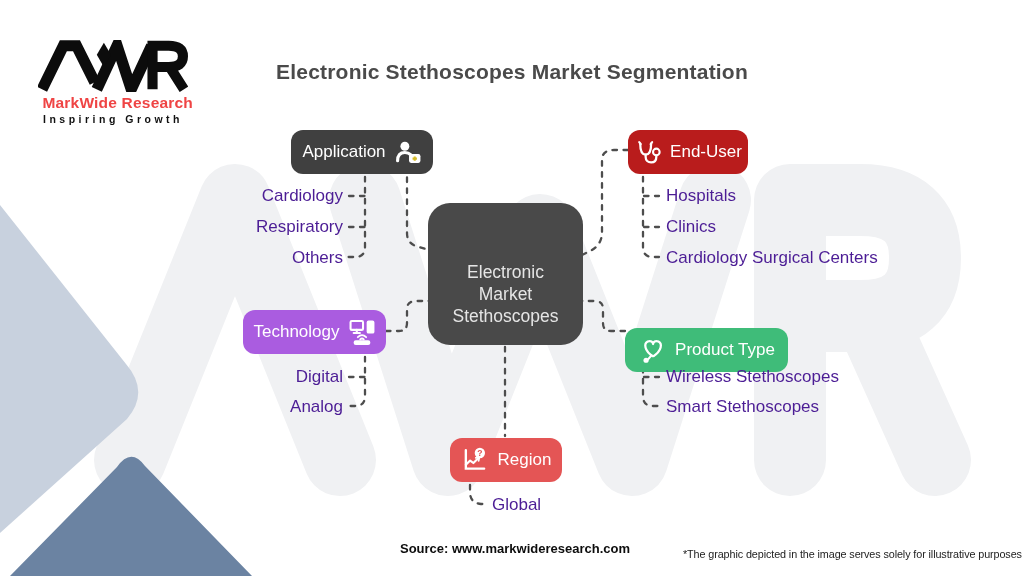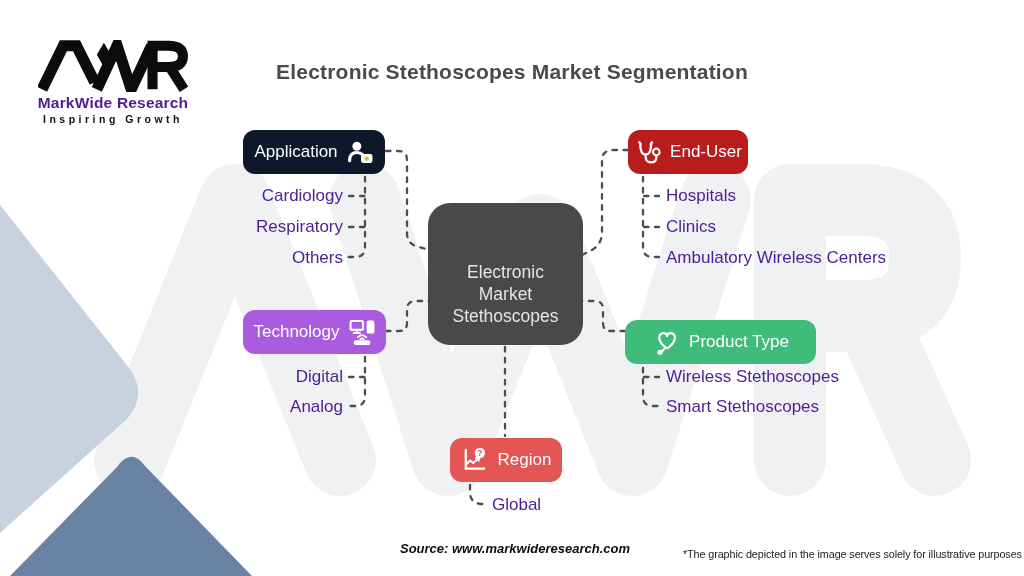--- a/index.html
+++ b/index.html
@@ -6,55 +6,55 @@
   html,body { background:#fff; }
   .page {
     position:relative; width:1024px; height:576px; overflow:hidden;
     background:#ffffff; font-family:"Liberation Sans", sans-serif;
   }
   .layer { position:absolute; left:0; top:0; width:1024px; height:576px; }
 
   
   .logo { position:absolute; left:33px; top:40px; width:160px; text-align:center; }
   .logo svg { display:block; margin:0 auto; }
-  .logo-name { font-size:15.5px; font-weight:700; color:#4c1d95; letter-spacing:.2px; margin-top:2px; }
+  .logo-name { font-size:15.5px; font-weight:700; color:#ef4444; letter-spacing:.2px; margin-top:2px;text-align:right; }
   .logo-tag  { font-size:10.5px; font-weight:700; color:#111; letter-spacing:3.5px; margin-top:1px; }
 
   
   .title {
     position:absolute; left:0; right:0; top:60px; text-align:center;
     font-size:21px; font-weight:700; color:#4a4a4a; letter-spacing:.2px;
   }
 
   
   .pill {
     position:absolute; height:44px; border-radius:12px;
     display:flex; align-items:center; justify-content:center; gap:9px;
     color:#fff; font-size:17px;
   }
   .pill svg { display:block; }
   .pill-application  { left:243px; top:130px; width:142px; }
   .pill-enduser      { left:628px; top:130px; width:120px; }
   .pill-technology   { left:243px; top:310px; width:143px; }
-  .pill-producttype  { left:625px; top:320px; width:191px; }
+  .pill-producttype  { left:625px; top:328px; width:163px; }
   .pill-region       { left:450px; top:438px; width:112px; }
 
   
   .center-node {
     position:absolute; left:428px; top:203px; width:155px; height:142px;
     border-radius:22px; color:#e5e5e5; text-align:center;
     font-size:17.5px; line-height:22px; padding-top:58px;
   }
 
   
   .item { position:absolute; font-size:17px; color:#4c1d95; white-space:nowrap; line-height:22px; }
   .item.ra { text-align:right; }
 
   
-  .src  { position:absolute; left:400px; top:541px; font-size:13px; font-weight:700; color:#0d0d0d;font-style:italic; }
+  .src  { position:absolute; left:400px; top:541px; font-size:13px; font-weight:700; color:#0d0d0d; }
   .disc { position:absolute; left:683px; top:548px; font-size:10.8px; color:#222; letter-spacing:-0.1px; }
 </style>
 </head>
 <body>
 
 <div class="page">
 
   <svg class="layer" viewBox="0 0 1024 576">
 
     <g fill="none" stroke-width="72" stroke-linecap="round" stroke-linejoin="round" stroke="#f0f1f3">
@@ -104,21 +104,21 @@
   </div>
 
   <div class="title">Electronic Stethoscopes Market Segmentation</div>
 
   <div class="center-node" style="background: rgb(73, 73, 73);">
     <div>Electronic</div>
     <div>Market</div>
     <div>Stethoscopes</div>
   </div>
 
-  <div class="pill pill-application" style="background: #0f172a;">
+  <div class="pill pill-application" style="background: #404040; margin-left: 48px;">
     <span>Application</span>
     <svg width="27" height="27" viewBox="0 0 26 26">
       <circle cx="9.5" cy="7" r="4.3" fill="#fff"></circle>
       <path d="M2.5,21 Q2.5,13 9.5,13 Q13,13 15,15" fill="none" stroke="#fff" stroke-width="3" stroke-linecap="round"></path>
       <rect x="13.5" y="14.5" width="11" height="8.5" rx="2" fill="#fff"></rect>
       <path d="M19,16.8 V21 M16.9,18.9 H21.1" fill="none" stroke-width="2" stroke="#d4ba29"></path>
     </svg>
   </div>
 
   <div class="pill pill-enduser" style="background: #b91c1c;">
@@ -161,21 +161,21 @@
     </svg>
     <span>Region</span>
   </div>
 
   <div class="item ra" style="right:681px; top:185px;">Cardiology</div>
   <div class="item ra" style="right:681px; top:216px;">Respiratory</div>
   <div class="item ra" style="right:681px; top:247px;">Others</div>
 
   <div class="item" style="left:666px; top:185px;">Hospitals</div>
   <div class="item" style="left:666px; top:216px;">Clinics</div>
-  <div class="item" style="left:666px; top:247px;">Ambulatory Wireless Centers</div>
+  <div class="item" style="left:666px; top:247px;">Cardiology Surgical Centers</div>
 
   <div class="item ra" style="right:681px; top:366px;">Digital</div>
   <div class="item ra" style="right:681px; top:396px;">Analog</div>
 
   <div class="item" style="left:666px; top:366px;">Wireless Stethoscopes</div>
   <div class="item" style="left:666px; top:396px;">Smart Stethoscopes</div>
 
   <div class="item" style="left:492px; top:494px;">Global</div>
 
   <div class="src">Source: www.markwideresearch.com</div>

